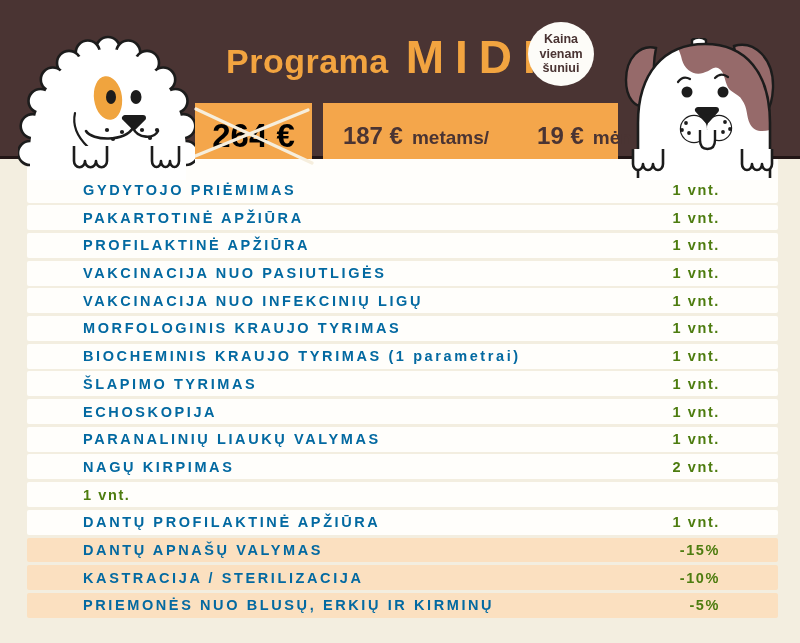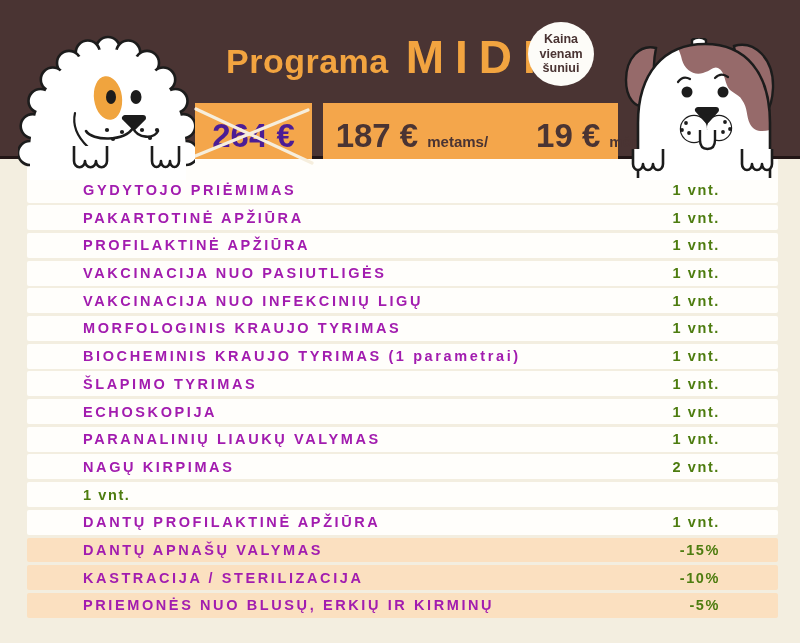--- a/index.html
+++ b/index.html
@@ -16,42 +16,42 @@
 
   .badge {
     position:absolute; left:528px; top:22px; width:66px; height:64px; border-radius:50%;
     background:#fdfcf8; color:#4a3433; display:flex; flex-direction:column;
     justify-content:center; text-align:center;
     font-size:12.5px; font-weight:700; line-height:1.15; z-index:2;
   }
 
   .price-old {
     position:absolute; left:195px; top:103px; width:117px; height:66px; background:#f4a64b;
-    color:#4c1d95; display:flex; align-items:center; justify-content:center;
+    color:#000000; display:flex; align-items:center; justify-content:center;
     font-size:33px; font-weight:700; z-index:2;
   }
   .cross-svg { position:absolute; left:181px; top:102px; width:142px; height:70px; z-index:3; }
 
   .price-new {
     position:absolute; left:323px; top:103px; width:295px; height:66px; background:#f4a64b;
     color:#4a3433; display:flex; align-items:baseline; justify-content:center; gap:9px; z-index:2;
     white-space:nowrap;
   }
-  .price-new .big   { font-size:33px; font-weight:700; line-height:66px;padding-left:39px; }
-  .price-new .small { font-size:15px; font-weight:700; }
+  .price-new .big   { font-size:24px; font-weight:700; line-height:66px;padding-left:39px; }
+  .price-new .small { font-size:19px; font-weight:700; }
 
   .rows { position:absolute; left:27px; top:158.5px; width:751px; z-index:2; }
   .row {
     height:24.9px; margin-top:2.8px; background:#fffefb; border-radius:2px;
     display:flex; align-items:center; justify-content:space-between;
     padding:0 58px 0 56px; box-sizing:border-box;
   }
   .row-first { height:44px; margin-top:0; align-items:flex-end; padding-bottom:5px; border-radius:0 0 2.5px 2.5px; }
   .row-discount { background:#fbe0c0; }
-  .row-label { font-size:14.5px; font-weight:700; letter-spacing:2.6px; color:#a21caf; white-space:nowrap; }
+  .row-label { font-size:14.5px; font-weight:700; letter-spacing:2.6px; color:#0369a1; white-space:nowrap; }
   .row-value { font-size:14.5px; font-weight:700; letter-spacing:1.6px; color:#4d7c0f; white-space:nowrap; }
 
   .dog { position:absolute; z-index:5; }
   .dog-left  { left:18px;  top:35px; width:177px; height:145px; }
   .dog-right { left:622px; top:38px; width:173px; height:142px; }
 </style>
 </head>
 <body>
 
 <div class="canvas">

